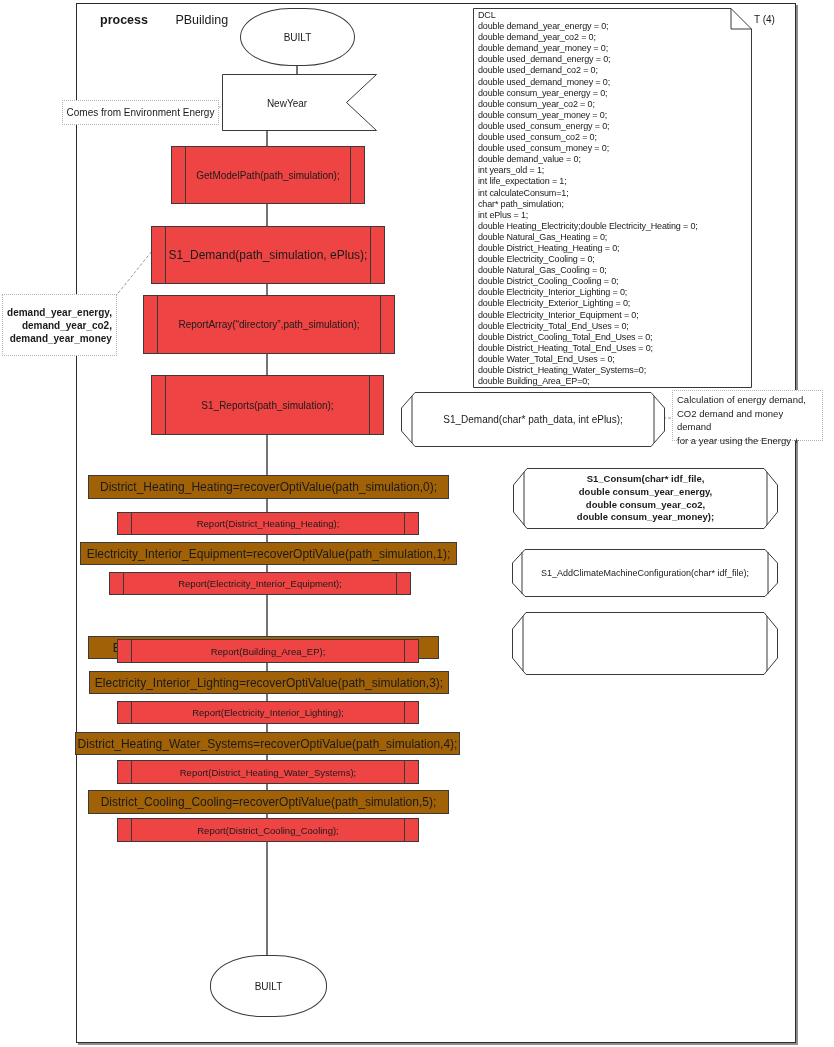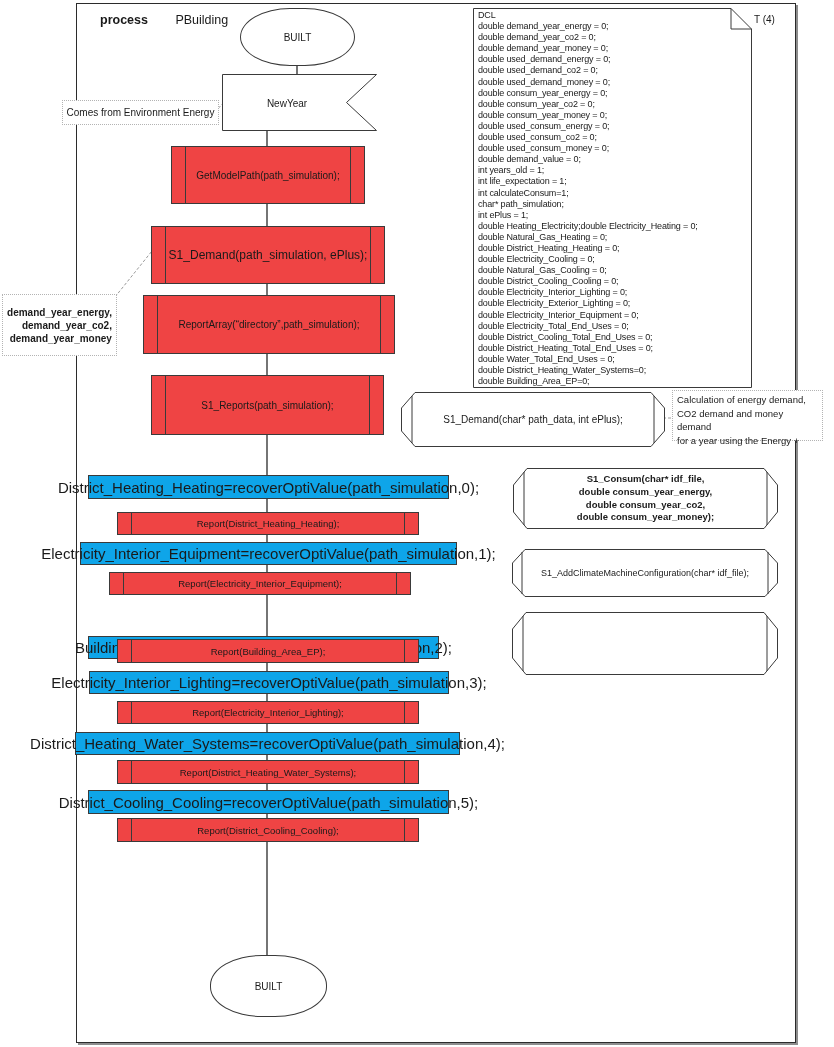--- a/index.html
+++ b/index.html
@@ -2,21 +2,21 @@
 <html><head>
 <meta charset="utf-8">
 <style>
   html,body{margin:0;padding:0;background:#fff;}
   #canvas{position:relative;width:834px;height:1047px;background:#fff;overflow:hidden;
           font-family:"Liberation Sans",sans-serif;color:#1a1a1a;border-radius:31px;}
   .abs{position:absolute;}
   #frame{left:76px;top:3px;width:718px;height:1038px;border:1px solid #2b2b2b;
          box-shadow:2px 2px 0 #8d8d8d;background:transparent;}
   .shape-text{display:flex;align-items:center;justify-content:center;text-align:right;}
-  .task{background:#0ea5e9;border:1px solid #3a3a3a;font-size:15px;}
+  .task{background:#a16207;border:1px solid #3a3a3a;font-size:12px;}
   .pcall{background:#ef4444;border:1px solid #3a3a3a;font-size:9.5px;}
   .pcall::before,.pcall::after{content:"";position:absolute;top:0;bottom:0;width:0;
          border-left:1px solid #3a3a3a;}
   .pcall::before{left:13px;} .pcall::after{right:13px;}
   .state{background:#fff;border:1px solid #3a3a3a;border-radius:50px/29px;font-size:10px;}
   .comment{background:#fff;border:1px dotted #b3b3b3;font-size:10px;}
   .preline{white-space:pre-line;}
   .decl{background:transparent;}
   .decl svg{position:absolute;left:0;top:0;}
   .decl .lbl{position:absolute;left:14px;right:14px;top:0;bottom:0;

